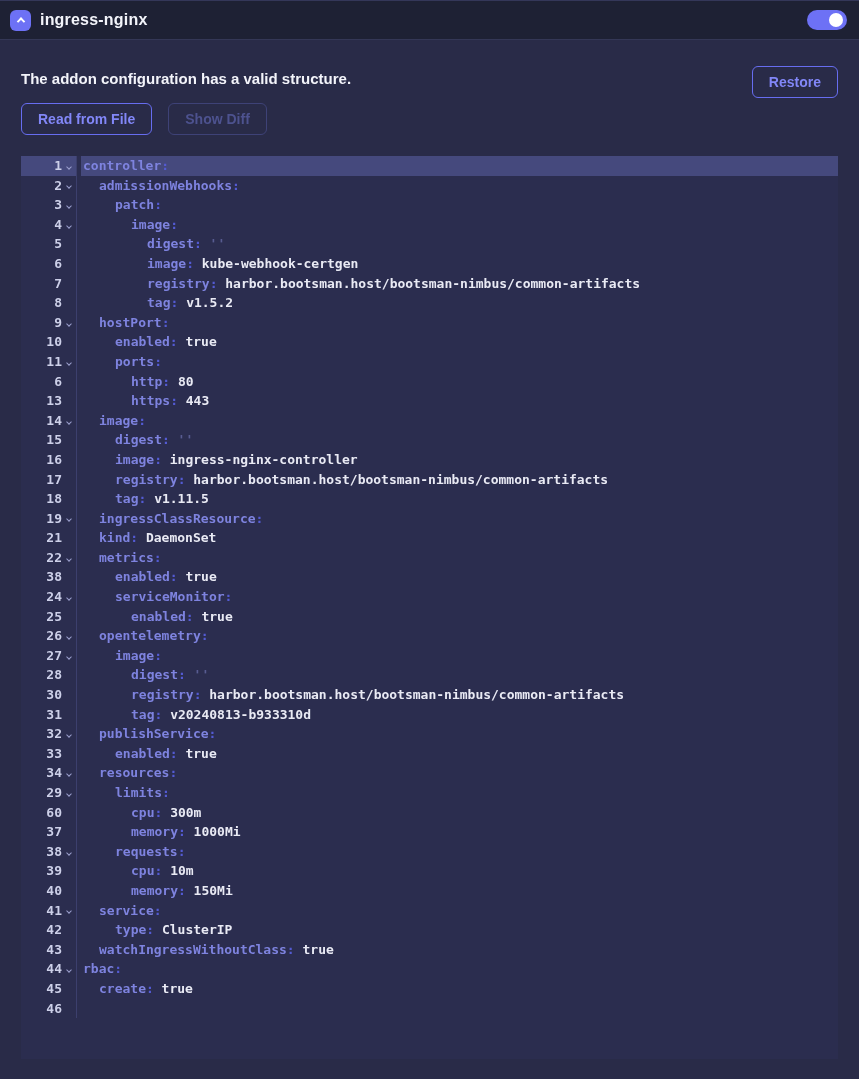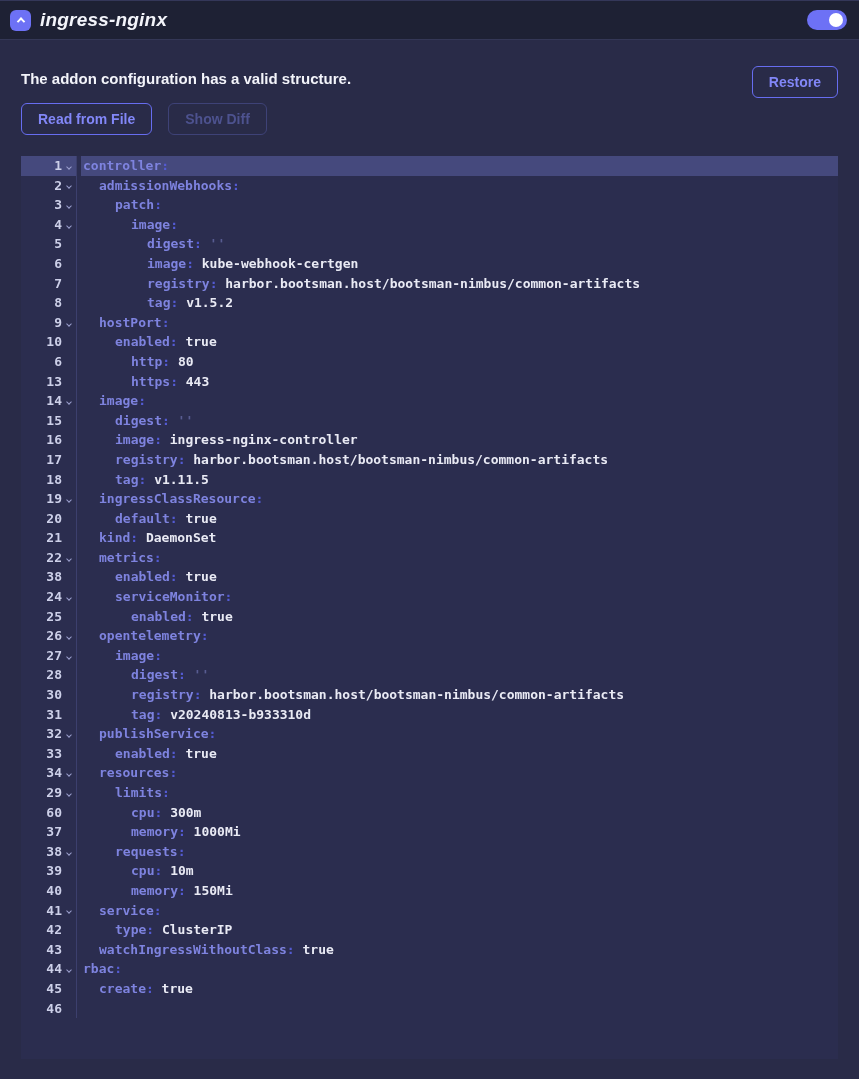--- a/index.html
+++ b/index.html
@@ -29,21 +29,21 @@
     display: flex; align-items: center; justify-content: center;
     cursor: pointer; color: #ffffff;
   }
   .chev {
     display: inline-block; width: 6px; height: 6px;
     border-right: 2px solid currentColor;
     border-bottom: 2px solid currentColor;
   }
   .chev.up   { transform: rotate(-135deg) translate(-1px,-1px); }
   .chev.down { transform: rotate(45deg); }
-  .app-title { color: #f3f4fa; font-size: 19px; font-weight: 700; letter-spacing: .2px; font-style: italic; }
+  .app-title { color: #f3f4fa; font-size: 16px; font-weight: 700; letter-spacing: .2px; }
 
   .toggle {
     width: 40px; height: 20px;
     background: #6d71f5; border-radius: 10px;
     position: relative; cursor: pointer;
   }
   .toggle .knob {
     position: absolute; top: 3px; right: 4px;
     width: 14px; height: 14px; border-radius: 50%;
     background: #ffffff;
@@ -231,20 +231,30 @@
       <span class="ln">10</span>
       <span class="fold-box" style="visibility: hidden;">
         <span class="chev down"></span>
       </span>
     </div>
     <div class="sep"></div>
     <div class="code"><span class="indent" style="width: 32px;"></span><span class="ykey">enabled</span><span class="ycolon">:</span><span class="yval"> true</span></div>
   </div>
         <div class="line">
     <div class="gutter">
+      <span class="ln">11</span>
+      <span class="fold-box">
+        <span class="chev down"></span>
+      </span>
+    </div>
+    <div class="sep"></div>
+    <div class="code"><span class="indent" style="width: 32px;"></span><span class="ykey">ports</span><span class="ycolon">:</span></div>
+  </div>
+        <div class="line">
+    <div class="gutter">
       <span class="ln">6</span>
       <span class="fold-box" style="visibility: hidden;">
         <span class="chev down"></span>
       </span>
     </div>
     <div class="sep"></div>
     <div class="code"><span class="indent" style="width: 48px;"></span><span class="ykey">http</span><span class="ycolon">:</span><span class="yval"> 80</span></div>
   </div>
         <div class="line">
     <div class="gutter">
@@ -311,30 +321,20 @@
       <span class="ln">19</span>
       <span class="fold-box">
         <span class="chev down"></span>
       </span>
     </div>
     <div class="sep"></div>
     <div class="code"><span class="indent" style="width: 16px;"></span><span class="ykey">ingressClassResource</span><span class="ycolon">:</span></div>
   </div>
         <div class="line">
     <div class="gutter">
-      <span class="ln">20</span>
-      <span class="fold-box" style="visibility: hidden;">
-        <span class="chev down"></span>
-      </span>
-    </div>
-    <div class="sep"></div>
-    <div class="code"><span class="indent" style="width: 32px;"></span><span class="ykey">default</span><span class="ycolon">:</span><span class="yval"> true</span></div>
-  </div>
-        <div class="line">
-    <div class="gutter">
       <span class="ln">21</span>
       <span class="fold-box" style="visibility: hidden;">
         <span class="chev down"></span>
       </span>
     </div>
     <div class="sep"></div>
     <div class="code"><span class="indent" style="width: 16px;"></span><span class="ykey">kind</span><span class="ycolon">:</span><span class="yval"> DaemonSet</span></div>
   </div>
         <div class="line">
     <div class="gutter">

